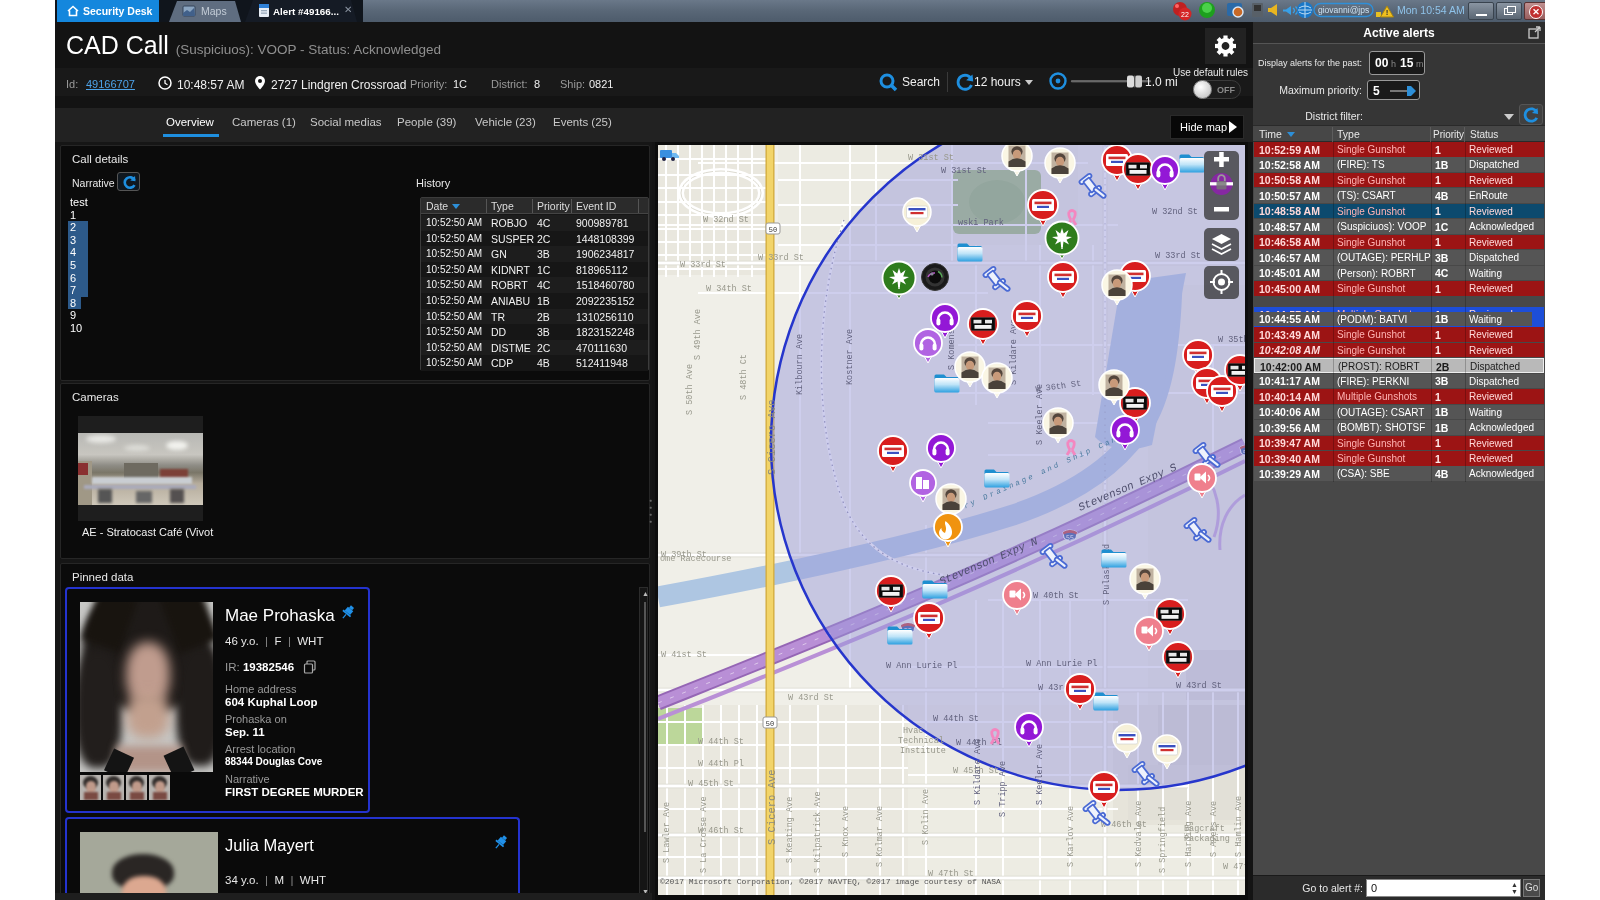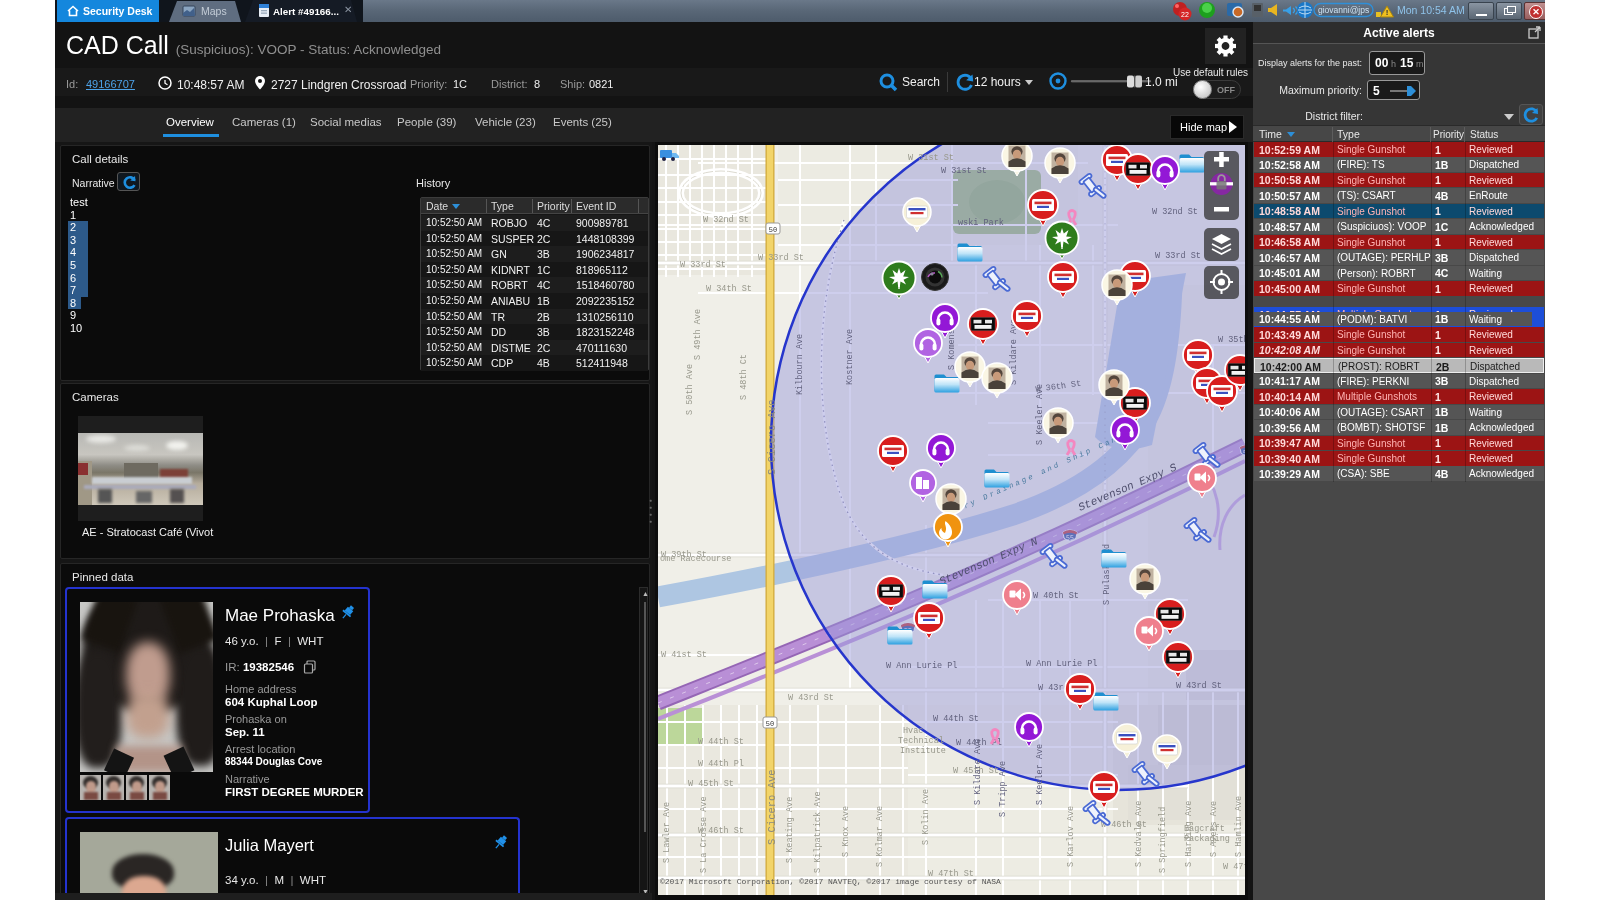--- a/index.html
+++ b/index.html
@@ -1142,13 +1142,23 @@
       </div>
 <div style="position:absolute;left:1px;top:444.4px;width:290px;height:14.5px;background:#555555;font-size:10.5px;font-weight:bold;">
 <span style="position:absolute;left:5px;top:1.5px;color:#ffffff;">10:39:29 AM</span>
 <span style="position:absolute;left:83px;top:2px;color:#ffffff;font-weight:normal;font-size:10px;">(CSA): SBE</span>
 <span style="position:absolute;left:181px;top:1.5px;color:#ffffff;">4B</span>
 <span style="position:absolute;left:215px;top:2px;color:#ffffff;font-weight:normal;font-size:10px;">Acknowledged</span>
       </div>
 <div style="position:absolute;left:80px;top:120px;width:1px;height:340px;background:rgba(0,0,0,0.22);"></div>
 <div style="position:absolute;left:178px;top:120px;width:1px;height:340px;background:rgba(0,0,0,0.22);"></div>
 <div style="position:absolute;left:212px;top:120px;width:1px;height:340px;background:rgba(0,0,0,0.22);"></div>
+<div style="position:absolute;left:0;top:853px;width:292px;height:25px;background:#2b2b2b;border-top:1px solid #1a1a1a;">
+        <span style="position:absolute;right:182px;top:6px;font-size:10.5px;color:#e8e8e8;white-space:nowrap;">Go to alert #:</span>
+        <div style="position:absolute;left:113px;top:3px;width:155px;height:18px;background:#fff;border:1px solid #888;">
+          <span style="position:absolute;left:4px;top:2px;font-size:11px;color:#111;">0</span>
+          <span style="position:absolute;right:2px;top:1px;font-size:7px;color:#333;line-height:7px;">▲<br>▼</span>
+        </div>
+        <div style="position:absolute;left:270px;top:3px;width:17px;height:18px;background:#4a4a4a;border:1px solid #777;">
+          <span style="position:absolute;left:1px;top:2px;font-size:10px;color:#ddd;">Go</span>
+        </div>
+      </div>
 </div>
 </div>
 </body></html>

